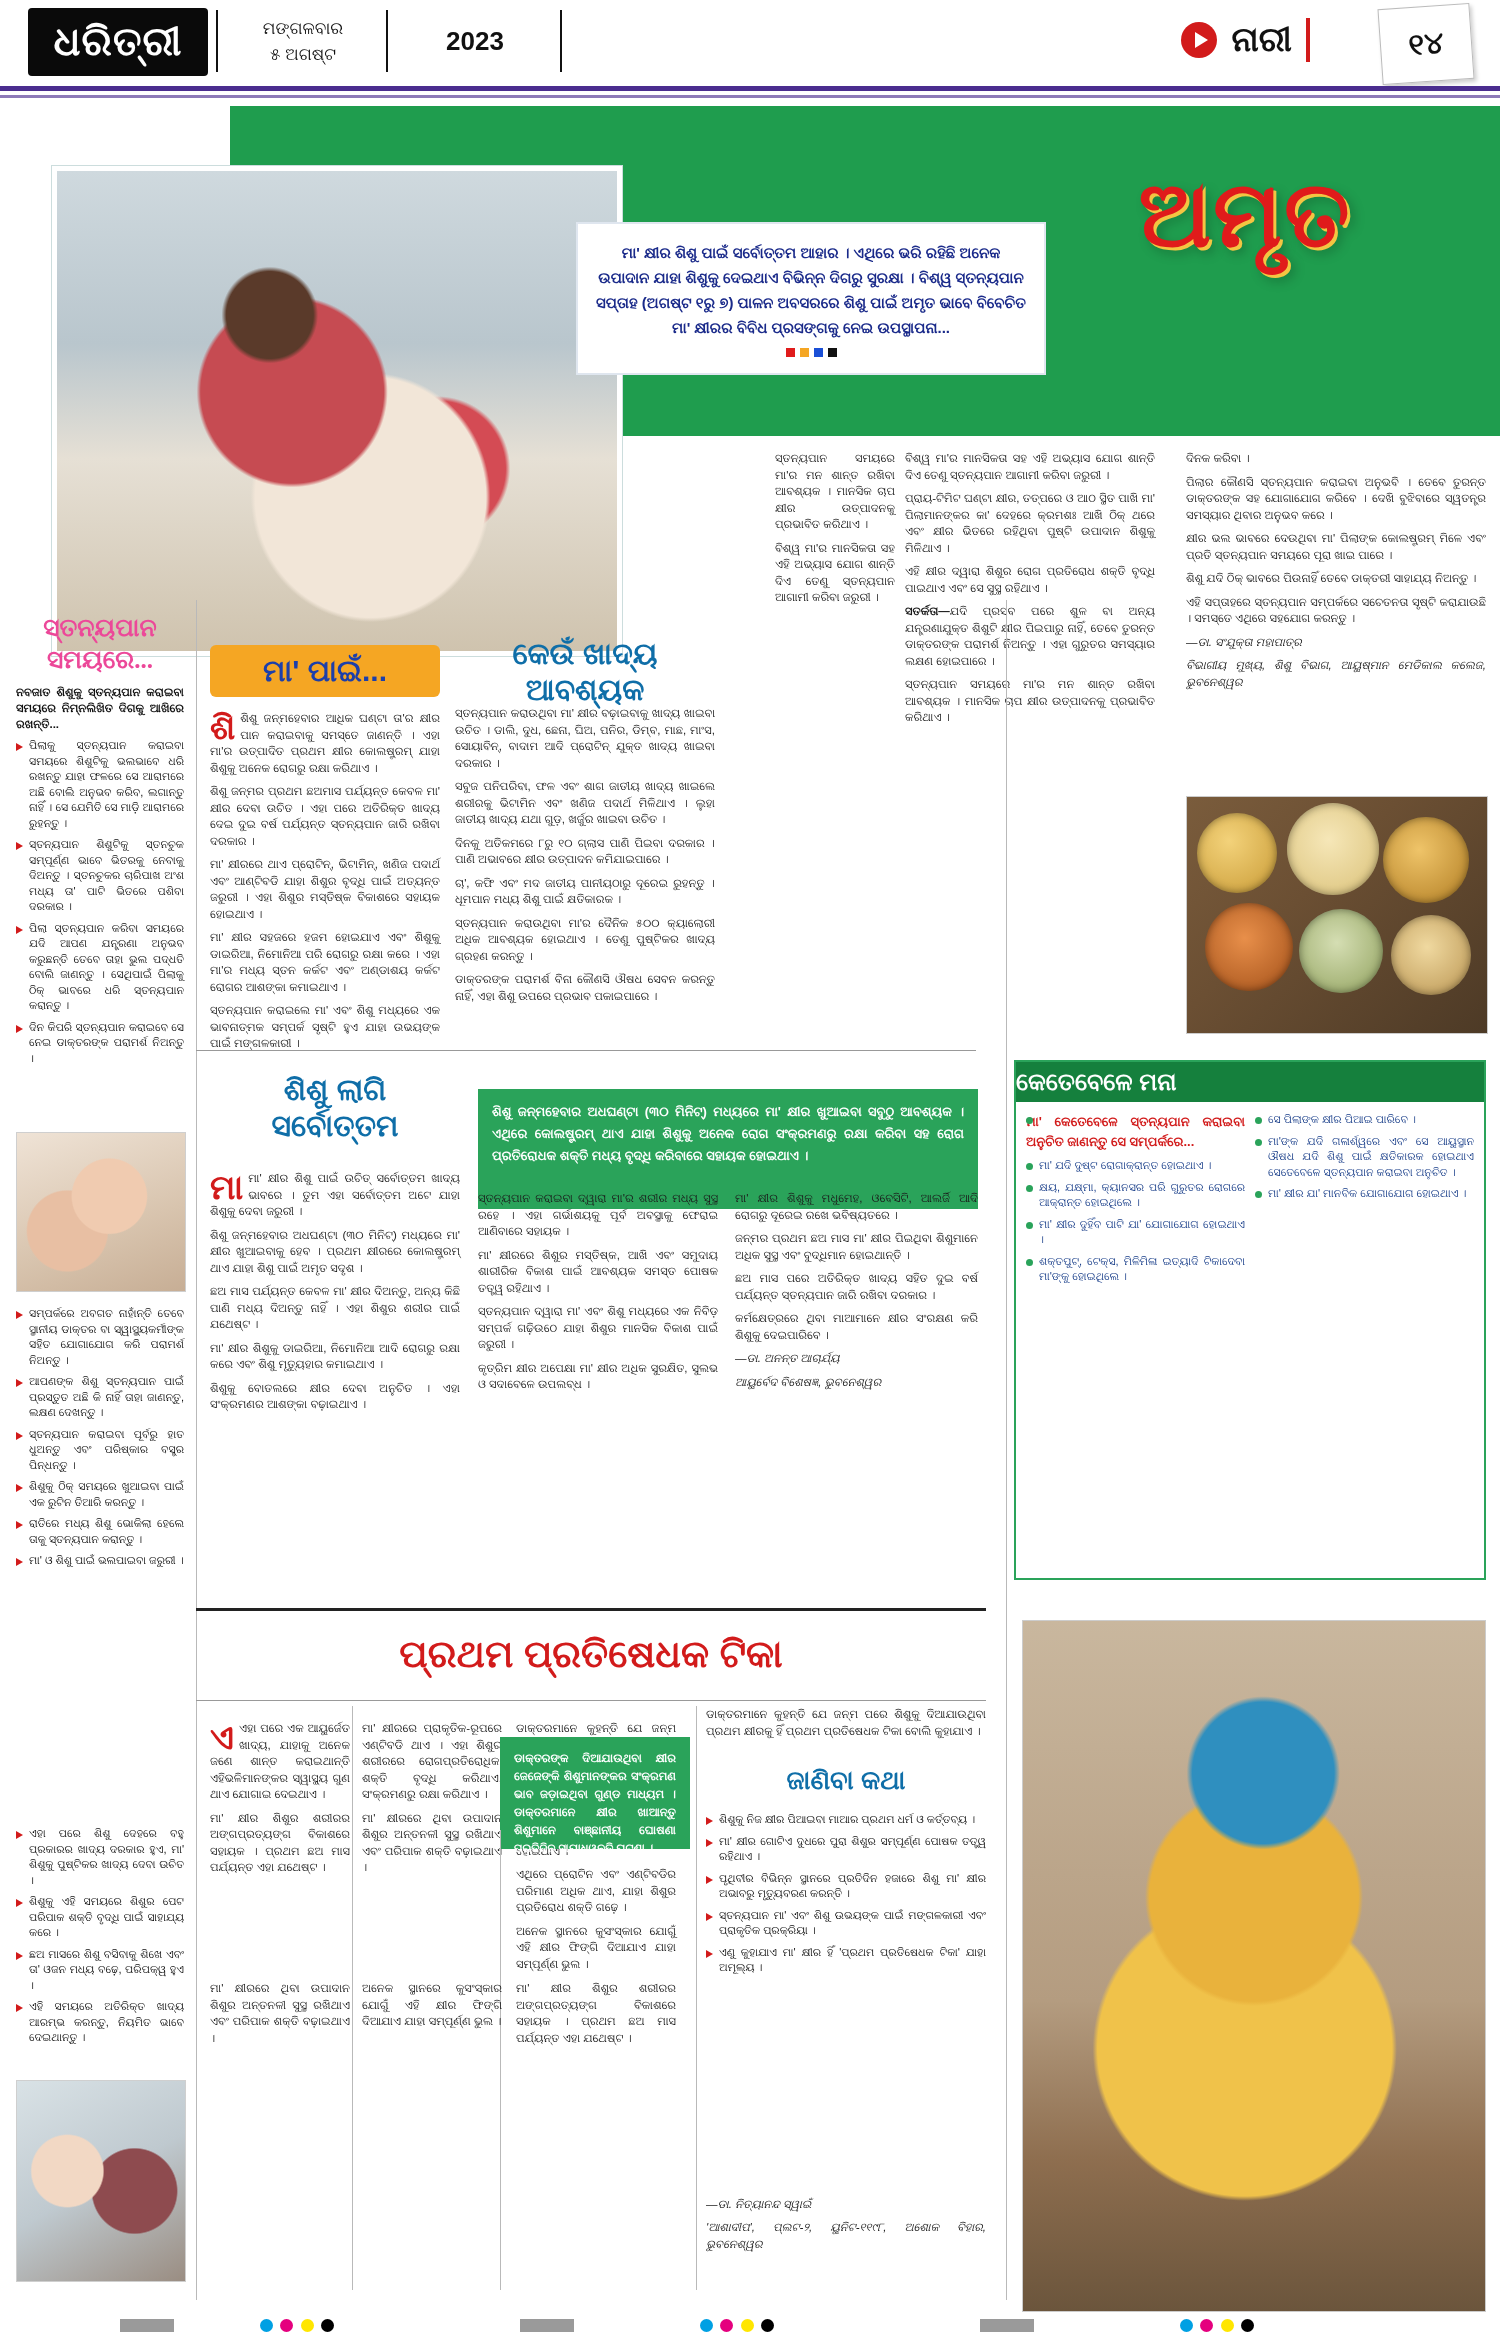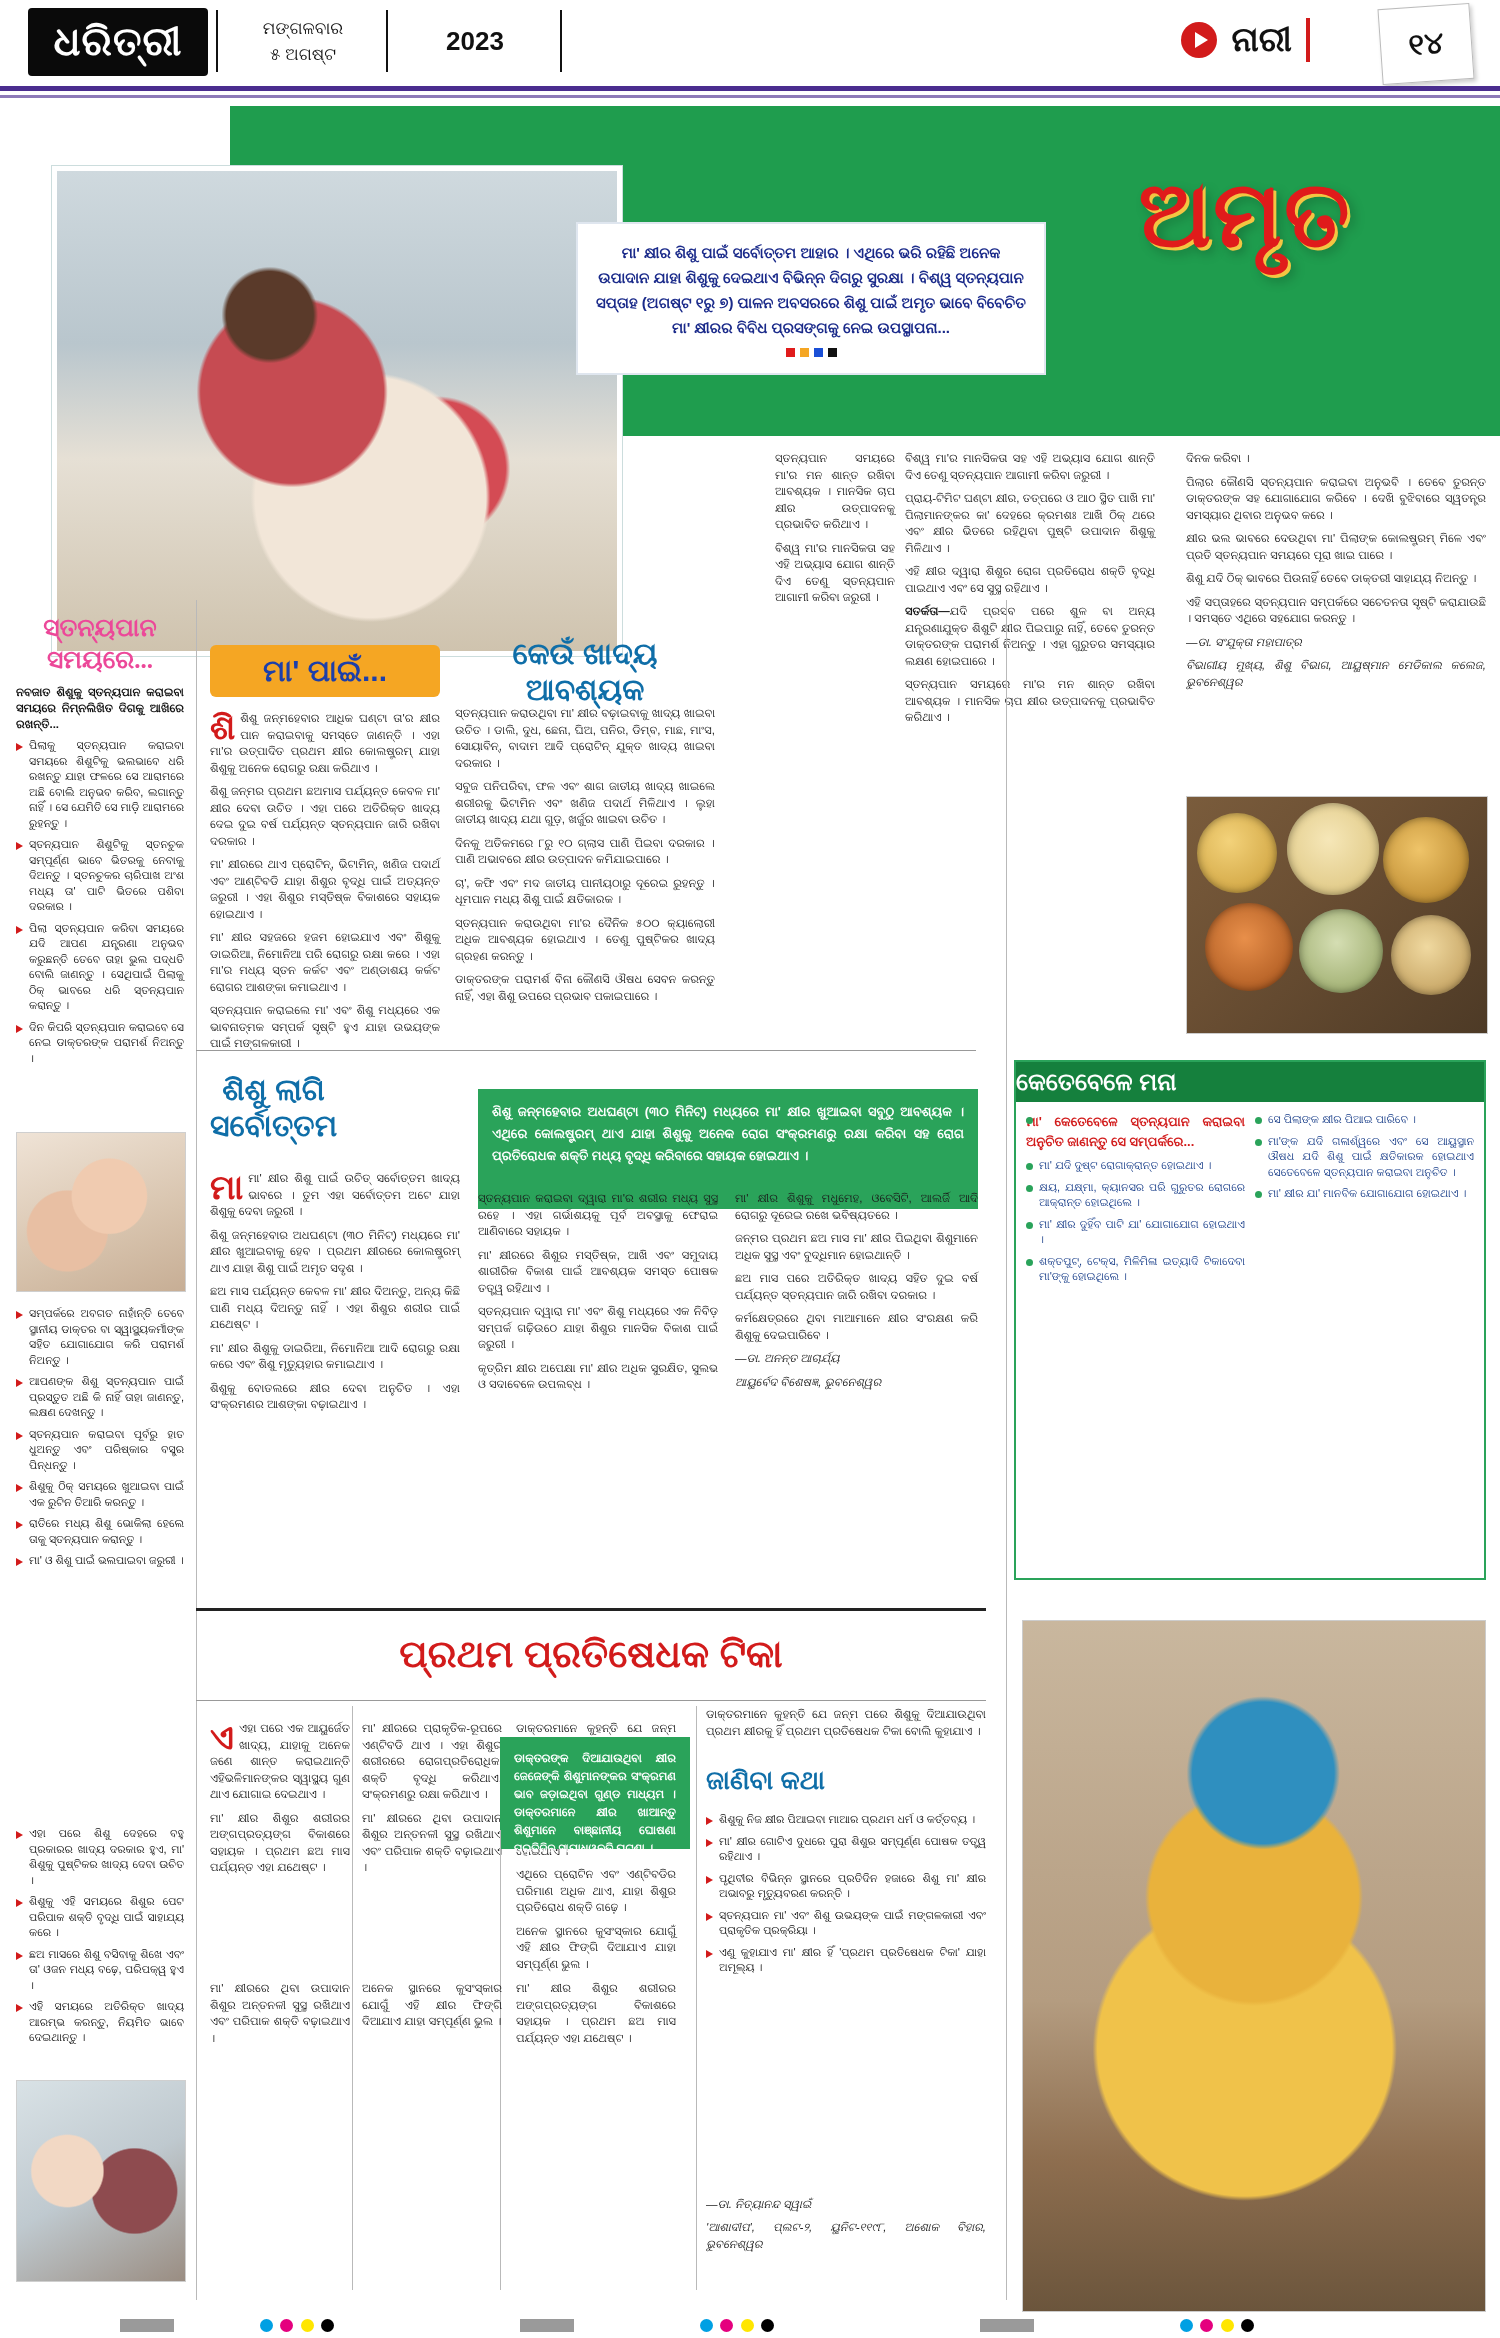--- a/index.html
+++ b/index.html
@@ -38,21 +38,21 @@
   
   .col{position:absolute;box-sizing:border-box;}
   .col p{margin:0 0 7px 0;font-size:11.5px;line-height:16.5px;text-align:justify;color:#1a1a1a;}
   .vline{position:absolute;width:1px;background:#b9b9b9;}
   .hline{position:absolute;height:1px;background:#999;}
   .hline.thick{height:3px;background:#222;}
 
   
   .hd-ribbon{position:absolute;background:#f5a623;border-radius:6px;display:flex;align-items:center;justify-content:center;}
   .hd-ribbon span{color:#1c3faa;font-size:30px;font-weight:bold;}
-  .hd-plain{position:absolute;display:flex;align-items:center;justify-content:flex-start;text-align:center;}
+  .hd-plain{position:absolute;display:flex;align-items:center;justify-content:center;text-align:center;}
   .hd-plain span{color:#0f6ea8;font-size:30px;font-weight:bold;line-height:36px;}
 
   
   .sidebox{position:absolute;left:16px;top:612px;width:168px;}
   .sidebox .title{color:#ec4899;font-size:25px;font-weight:bold;text-align:center;line-height:32px;font-family:Liberation Serif, serif;}
   .sidebox .sub{font-size:11.5px;line-height:16px;text-align:justify;margin-top:8px;font-weight:bold;}
   .bullet-list{margin-top:6px;}
   .bullet-list div{position:relative;padding-left:13px;font-size:11px;line-height:15.5px;text-align:justify;margin-bottom:6px;}
   .bullet-list div::before{content:"";position:absolute;left:0;top:5px;width:0;height:0;border-left:7px solid #d21b1b;border-top:4px solid transparent;border-bottom:4px solid transparent;}
 

